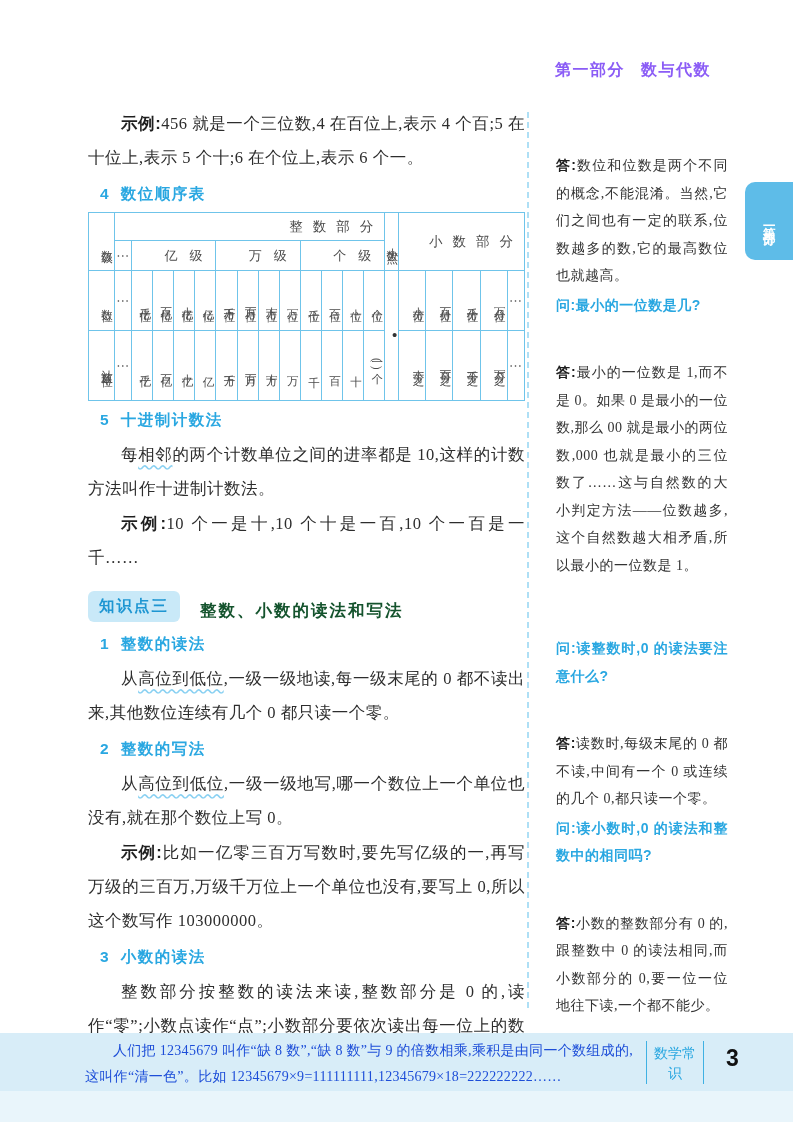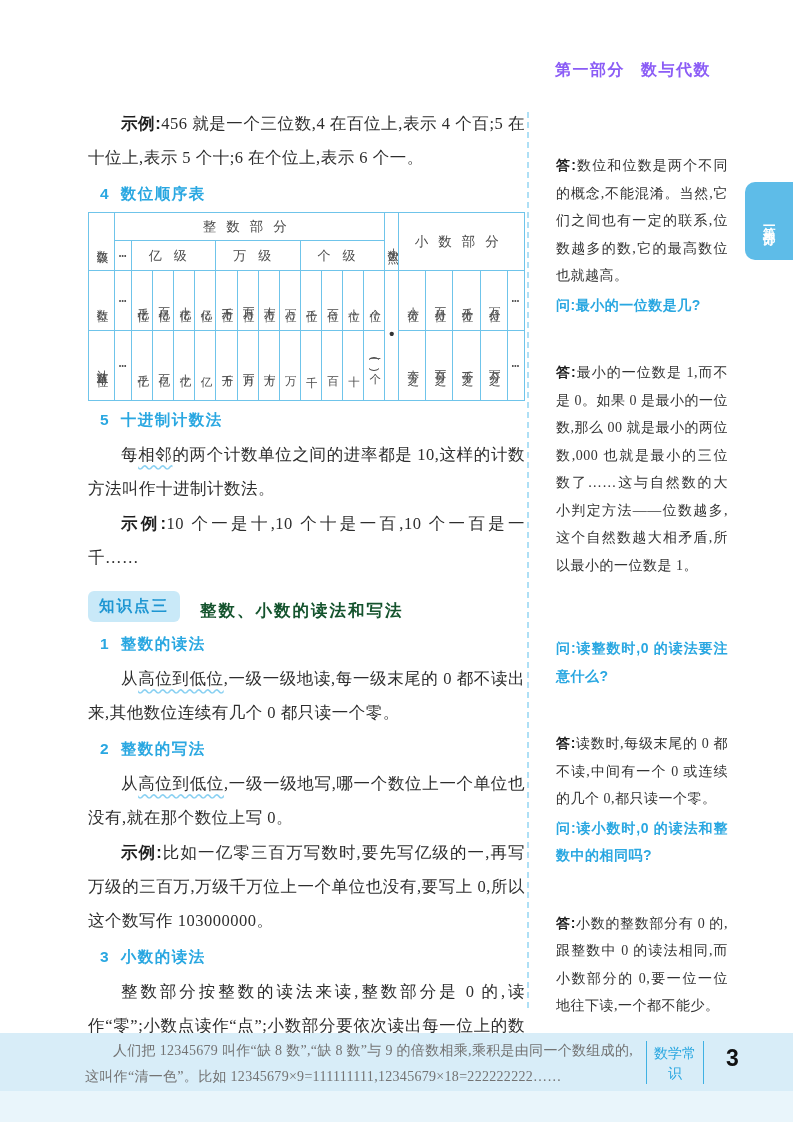--- a/index.html
+++ b/index.html
@@ -64,22 +64,22 @@
     color:#14532d; font-weight:700; font-size:16.5px;
     margin-left:20px; letter-spacing:2px;
   }
   
   .pv-table {
     border-collapse:collapse; table-layout:fixed; width:437px;
     margin:6px 0 8px 0;
     font-family:"Liberation Serif","DejaVu Serif",serif; color:#4a4a4a;
   }
   .pv-table td {
-    border:1px solid #6FC4EA; text-align:center; vertical-align:middle;
-    padding:1px; font-size:12px; overflow:hidden;font-family:Liberation Mono, monospace;
+    border:1px solid #6FC4EA; text-align:right; vertical-align:middle;
+    padding:1px; font-size:12px; overflow:hidden;
   }
   .r1 td { height:28px; } .r2 td { height:30px; }
   .r3 td { height:60px; } .r4 td { height:70px; }
   .pv-table .v {
     writing-mode:vertical-rl; display:inline-block;
     line-height:1.05; letter-spacing:2px; font-size:11.5px;
   }
   .pv-table .part { font-size:13.5px; letter-spacing:10px; }
   .pv-table .grp  { font-size:13px; letter-spacing:12px; }
   .pv-table .ell  { font-size:13px; letter-spacing:1px; color:#555; }
@@ -101,21 +101,21 @@
     position:absolute; left:0; top:1033px; width:793px; height:58px;
     background:#D8EDF8;
   }
   .footer-sub {
     position:absolute; left:0; top:1091px; width:793px; height:31px;
     background:#E9F5FB;
   }
   .footer-note {
     position:absolute; left:85px; top:1038px; width:548px;
     font-size:14px; line-height:26px; text-indent:2em;
-    color:#737373; text-align:justify; letter-spacing:0.3px;
+    color:#1d4ed8; text-align:justify; letter-spacing:0.3px;
   }
   .f-sep { position:absolute; top:1041px; width:1px; height:43px; background:#3FB1E3; }
   .f-sep.s1 { left:646px; } .f-sep.s2 { left:703px; }
   .f-label {
     position:absolute; left:653px; top:1043px; width:44px;
     font-family:"Liberation Sans","DejaVu Sans",sans-serif;
     color:#2AA7E0; font-size:14px; line-height:20px; text-align:center;
     word-break:break-all;
   }
   .f-page {

